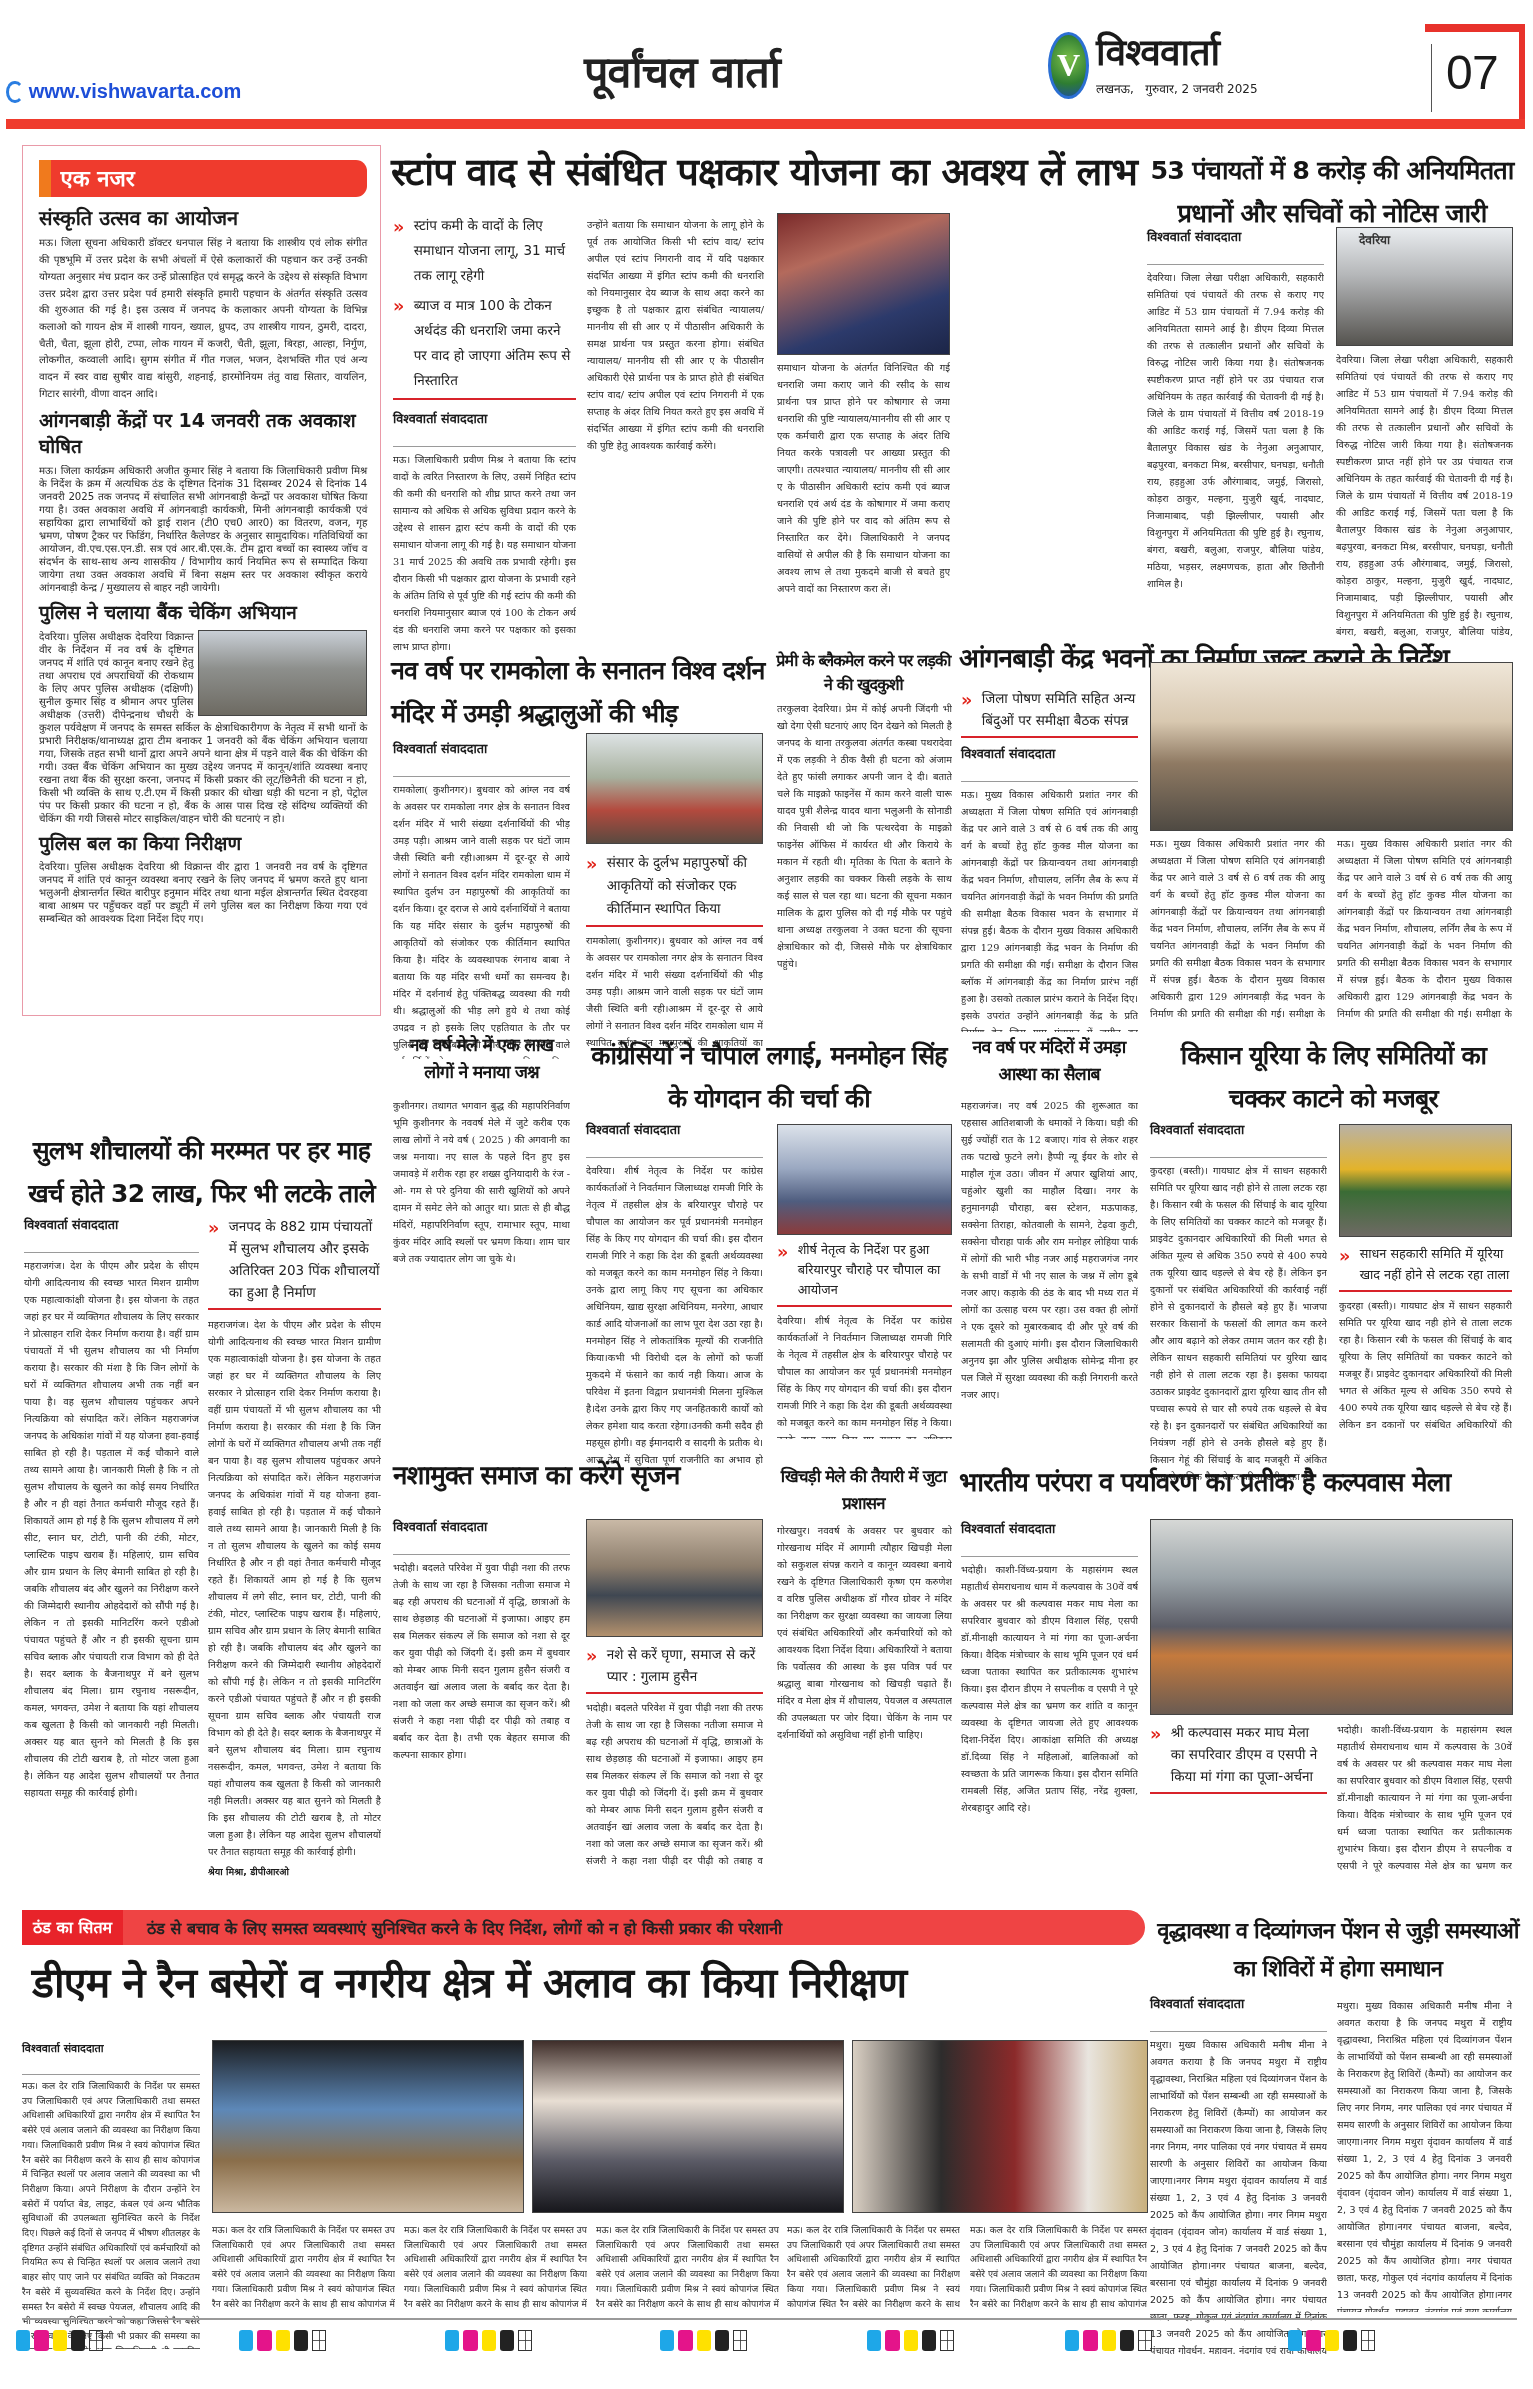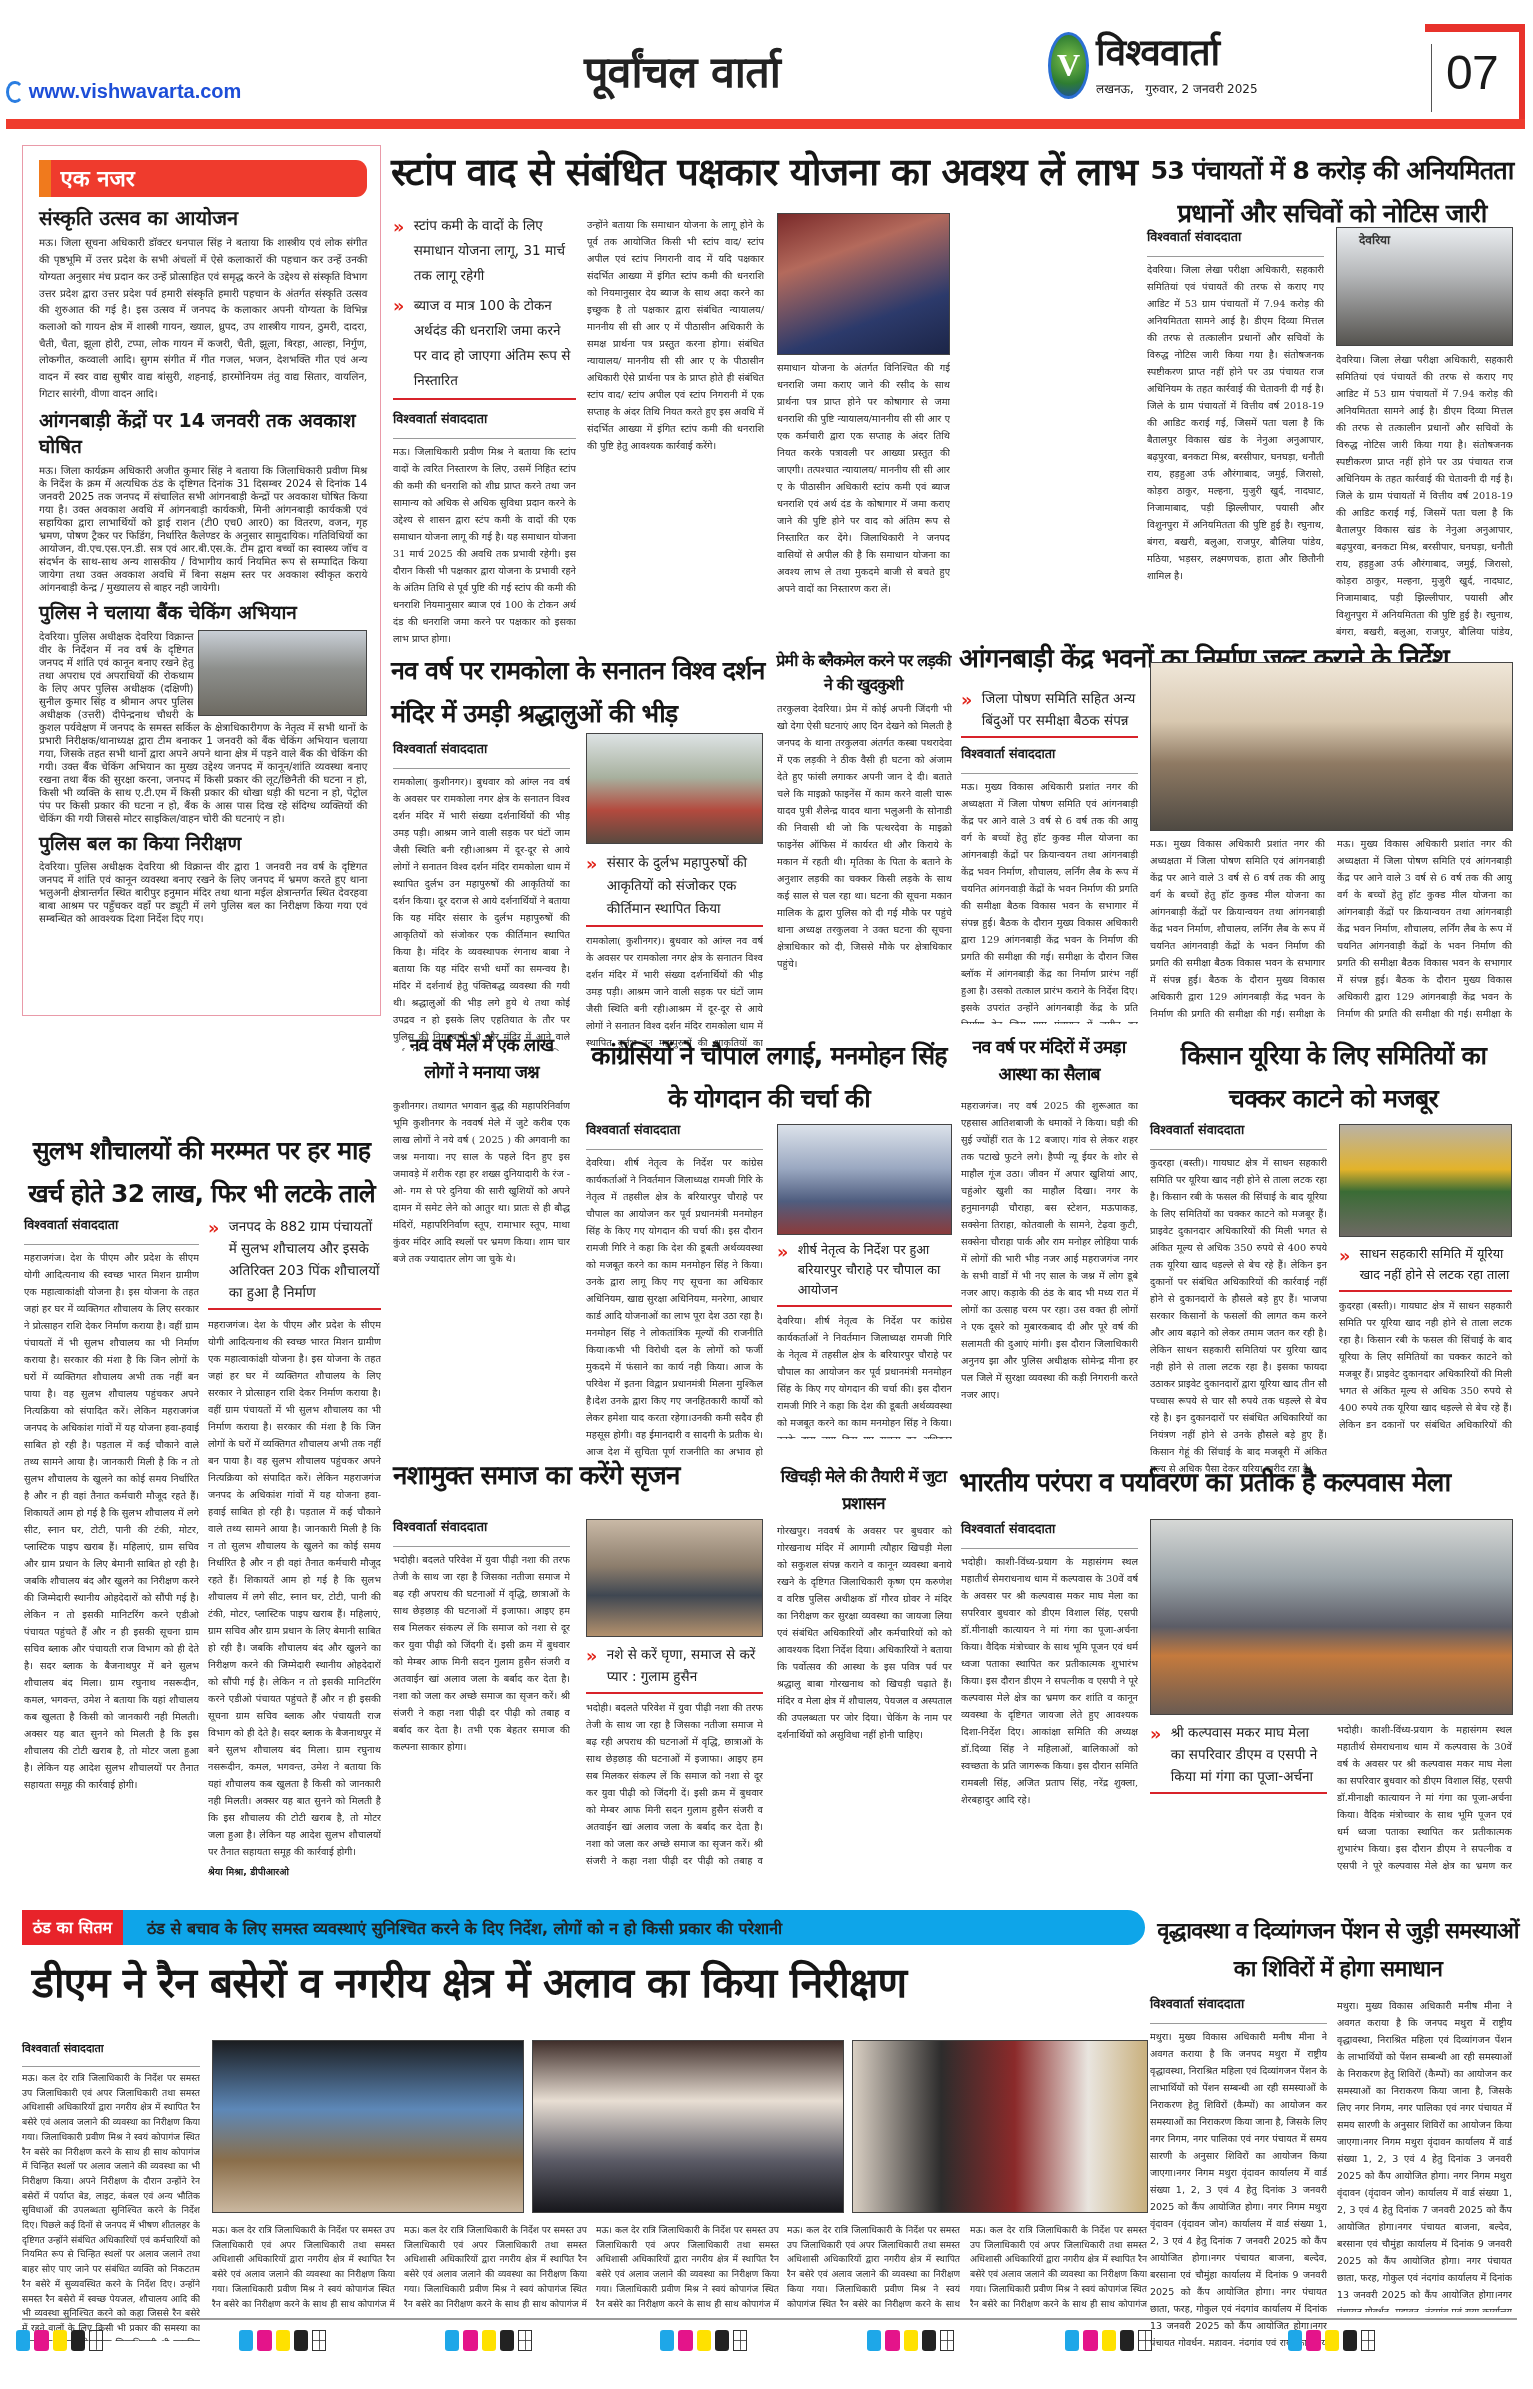--- a/index.html
+++ b/index.html
@@ -1,20 +1,20 @@
 <!DOCTYPE html>
 <html style="font-size:12.7px"><head>
 <meta charset="utf-8">
 <style>
 *{box-sizing:border-box;margin:0;padding:0}
 body{width:1533px;height:2389px;background:#fff;font-family:"DejaVu Sans",sans-serif;color:#1b1b1b;position:relative;overflow:hidden}
 .abs{position:absolute}
 .hl{font-family:"DejaVu Sans",sans-serif;font-weight:bold;color:#161616;line-height:1.12;letter-spacing:-0.8px}
 .body{font-size:9.7px;line-height:17px;text-align:justify;color:#2a2a2a;font-family:"DejaVu Serif",serif}
-.byline{font-size:12.7px;font-weight:bold;padding-bottom:11px;border-bottom:1.6px solid #9a9a9a;margin-bottom:4px}
+.byline{font-size:12.7px;font-weight:bold;padding-bottom:19px;border-bottom:1.6px solid #9a9a9a;margin-bottom:4px}
 .pull{font-size:15px;line-height:27px;color:#222;padding-left:20.7px;position:relative;border-bottom:2.4px solid #d8232a;padding-bottom:4.8px}
 .pull .chev{position:absolute;left:0;top:1.6px;color:#e1251b;font-weight:bold;font-size:17.5px}
 .photo{border:1.6px solid #444;overflow:hidden}
 .sub{font-size:17.5px;font-weight:bold;margin:4.8px 0 4.8px}
 </style>
 </head>
 <body>
 
 <div class="abs" style="left:0;top:0;width:1533px;height:131px">
   <div class="abs" style="left:6.4px;top:80px;display:flex;align-items:center;gap:4.8px">
@@ -151,21 +151,21 @@
 <div class="abs" style="left:961px;top:1519px;width:177px">
   <div class="byline">विश्ववार्ता संवाददाता</div>
   <div class="body" style="height:350px;overflow:hidden">भदोही। काशी-विंध्य-प्रयाग के महासंगम स्थल महातीर्थ सेमराधनाथ धाम में कल्पवास के 30वें वर्ष के अवसर पर श्री कल्पवास मकर माघ मेला का सपरिवार बुधवार को डीएम विशाल सिंह, एसपी डॉ.मीनाक्षी कात्यायन ने मां गंगा का पूजा-अर्चना किया। वैदिक मंत्रोच्चार के साथ भूमि पूजन एवं धर्म ध्वजा पताका स्थापित कर प्रतीकात्मक शुभारंभ किया। इस दौरान डीएम ने सपत्नीक व एसपी ने पूरे कल्पवास मेले क्षेत्र का भ्रमण कर शांति व कानून व्यवस्था के दृष्टिगत जायजा लेते हुए आवश्यक दिशा-निर्देश दिए। आकांक्षा समिति की अध्यक्ष डॉ.दिव्या सिंह ने महिलाओं, बालिकाओं को स्वच्छता के प्रति जागरूक किया। इस दौरान समिति रामबली सिंह, अजित प्रताप सिंह, नरेंद्र शुक्ला, शेरबहादुर आदि रहे।</div>
 </div>
 <div class="abs photo" style="left:1150px;top:1519px;width:363px;height:196px;background:linear-gradient(180deg,#d6d8d6 0%,#9aa3a8 30%,#5b5c66 55%,#c57a3d 70%,#6a5b52 100%)"></div>
 <div class="abs" style="left:1150px;top:1721px;width:177px">
   <div class="pull" style="font-size:13.5px;line-height:22px"><span class="chev">»</span><span>श्री कल्पवास मकर माघ मेला का सपरिवार डीएम व एसपी ने किया मां गंगा का पूजा-अर्चना</span></div>
 </div>
 <div class="abs body" style="left:1337px;top:1721px;width:175px;height:151px;overflow:hidden">भदोही। काशी-विंध्य-प्रयाग के महासंगम स्थल महातीर्थ सेमराधनाथ धाम में कल्पवास के 30वें वर्ष के अवसर पर श्री कल्पवास मकर माघ मेला का सपरिवार बुधवार को डीएम विशाल सिंह, एसपी डॉ.मीनाक्षी कात्यायन ने मां गंगा का पूजा-अर्चना किया। वैदिक मंत्रोच्चार के साथ भूमि पूजन एवं धर्म ध्वजा पताका स्थापित कर प्रतीकात्मक शुभारंभ किया। इस दौरान डीएम ने सपत्नीक व एसपी ने पूरे कल्पवास मेले क्षेत्र का भ्रमण कर शांति व कानून व्यवस्था के दृष्टिगत जायजा लेते हुए आवश्यक दिशा-निर्देश दिए। आकांक्षा समिति की अध्यक्ष डॉ.दिव्या सिंह ने महिलाओं, बालिकाओं को स्वच्छता के प्रति जागरूक किया। इस दौरान समिति रामबली सिंह, अजित प्रताप सिंह, नरेंद्र शुक्ला, शेरबहादुर आदि रहे।</div>
 
-<div class="abs" style="left:22px;top:1910px;width:1123px;height:35px;background:#0ea5e9;border-radius:0 17.5px 17.5px 0;display:flex;align-items:center">
+<div class="abs" style="left:22px;top:1910px;width:1123px;height:35px;background:#ef4444;border-radius:0 17.5px 17.5px 0;display:flex;align-items:center">
   <span style="background:#e8232a;color:#fff;font-weight:bold;font-size:16px;height:35px;line-height:35px;padding:0 11px">ठंड का सितम</span>
   <span style="font-size:16px;font-weight:bold;color:#222;margin-left:24px;white-space:nowrap">ठंड से बचाव के लिए समस्त व्यवस्थाएं सुनिश्चित करने के दिए निर्देश, लोगों को न हो किसी प्रकार की परेशानी</span>
 </div>
 
 <div class="abs hl" style="left:32px;top:1961px;width:1113px;font-size:41px;white-space:nowrap">डीएम ने रैन बसेरों व नगरीय क्षेत्र में अलाव का किया निरीक्षण</div>
 <div class="abs" style="left:22px;top:2040px;width:178px">
   <div class="byline" style="font-size:11px">विश्ववार्ता संवाददाता</div>
   <div class="body" style="height:270px;overflow:hidden;font-size:9.1px;line-height:14.7px">मऊ। कल देर रात्रि जिलाधिकारी के निर्देश पर समस्त उप जिलाधिकारी एवं अपर जिलाधिकारी तथा समस्त अधिशासी अधिकारियों द्वारा नगरीय क्षेत्र में स्थापित रैन बसेरे एवं अलाव जलाने की व्यवस्था का निरीक्षण किया गया। जिलाधिकारी प्रवीण मिश्र ने स्वयं कोपागंज स्थित रैन बसेरे का निरीक्षण करने के साथ ही साथ कोपागंज में चिन्हित स्थलों पर अलाव जलाने की व्यवस्था का भी निरीक्षण किया। अपने निरीक्षण के दौरान उन्होंने रेन बसेरों में पर्याप्त बेड, लाइट, कंबल एवं अन्य भौतिक सुविधाओं की उपलब्धता सुनिश्चित करने के निर्देश दिए। पिछले कई दिनों से जनपद में भीषण शीतलहर के दृष्टिगत उन्होंने संबंधित अधिकारियों एवं कर्मचारियों को नियमित रूप से चिन्हित स्थलों पर अलाव जलाने तथा बाहर सोए पाए जाने पर संबंधित व्यक्ति को निकटतम रैन बसेरे में सुव्यवस्थित करने के निर्देश दिए। उन्होंने समस्त रैन बसेरो में स्वच्छ पेयजल, शौचालय आदि की भी व्यवस्था सुनिश्चित करने को कहा जिससे रैन बसेरे में रहने वालों के लिए किसी भी प्रकार की समस्या का सामना न करना पड़े। अपर जिलाधिकारी श्री सत्यप्रिय सिंह ने जनपद मुख्यालय स्थित जिला अस्पताल एवं रोडवेज बस अड्डे पर स्थित रैन बसेरे का निरीक्षण किया। इस दौरान उन्होंने मुख्यालय पर चिन्हित स्थलों पर जलाए जा रहे अलाव की व्यवस्था को भी देखा तथा संबंधित अधिकारियों को ठंड से बचाव हेतु समस्त व्यवस्था सुनिश्चित करने के निर्देश दिए। तहसील मुख्यालयों पर भी समस्त उप जिलाधिकारियों द्वारा नगरीय क्षेत्र में स्थापित रैन बसेरा एवं अलाव जलाने की व्यवस्था का निरीक्षण कर आवश्यक निर्देश दिए गए।</div>
 </div>
 <div class="abs photo" style="left:212px;top:2040px;width:312px;height:173px;background:linear-gradient(180deg,#1b1d20 0%,#5d88b8 40%,#8a6e4a 70%,#cab79f 100%)"></div>

